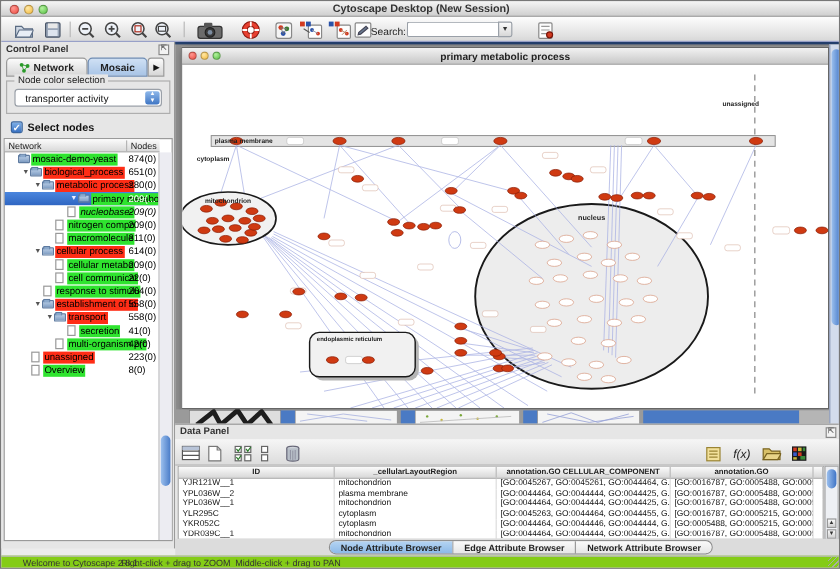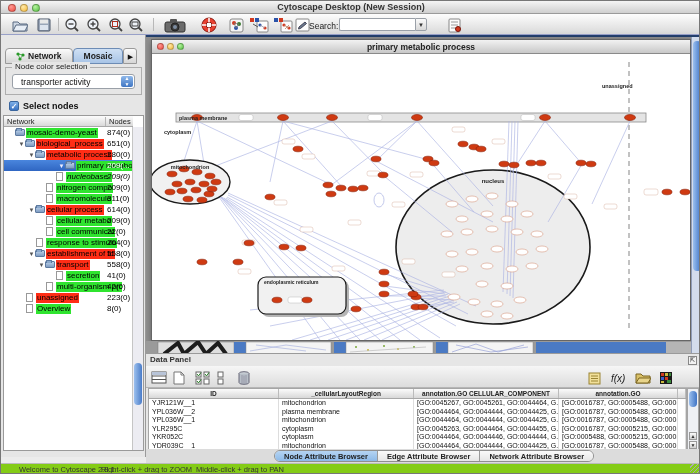--- a/index.html
+++ b/index.html
@@ -245,20 +245,24 @@
   <div id="titlebar">
     <div class="lights">
       <div class="light red"></div>
       <div class="light yellow"></div>
       <div class="light green"></div>
     </div>
     <div class="title">Cytoscape Desktop (New Session)</div>
   </div>
 
   <div id="control-panel">
+    <div class="panel-head">
+      <span>Control Panel</span>
+      <div class="float-ic">⇱</div>
+    </div>
     <div id="cp-tabs">
       <div class="cp-tab">
         <svg width="9" height="9">
             <circle cx="2" cy="2" r="1.6" fill="#2a9a2a"></circle>
             <circle cx="7" cy="3" r="1.6" fill="#2a9a2a"></circle>
             <circle cx="4" cy="7" r="1.6" fill="#2a9a2a"></circle>
             <path d="M2,2 L7,3 L4,7 Z" fill="none" stroke="#2a9a2a" stroke-width=".7"></path>
           </svg>
         <span>Network</span>
       </div>

